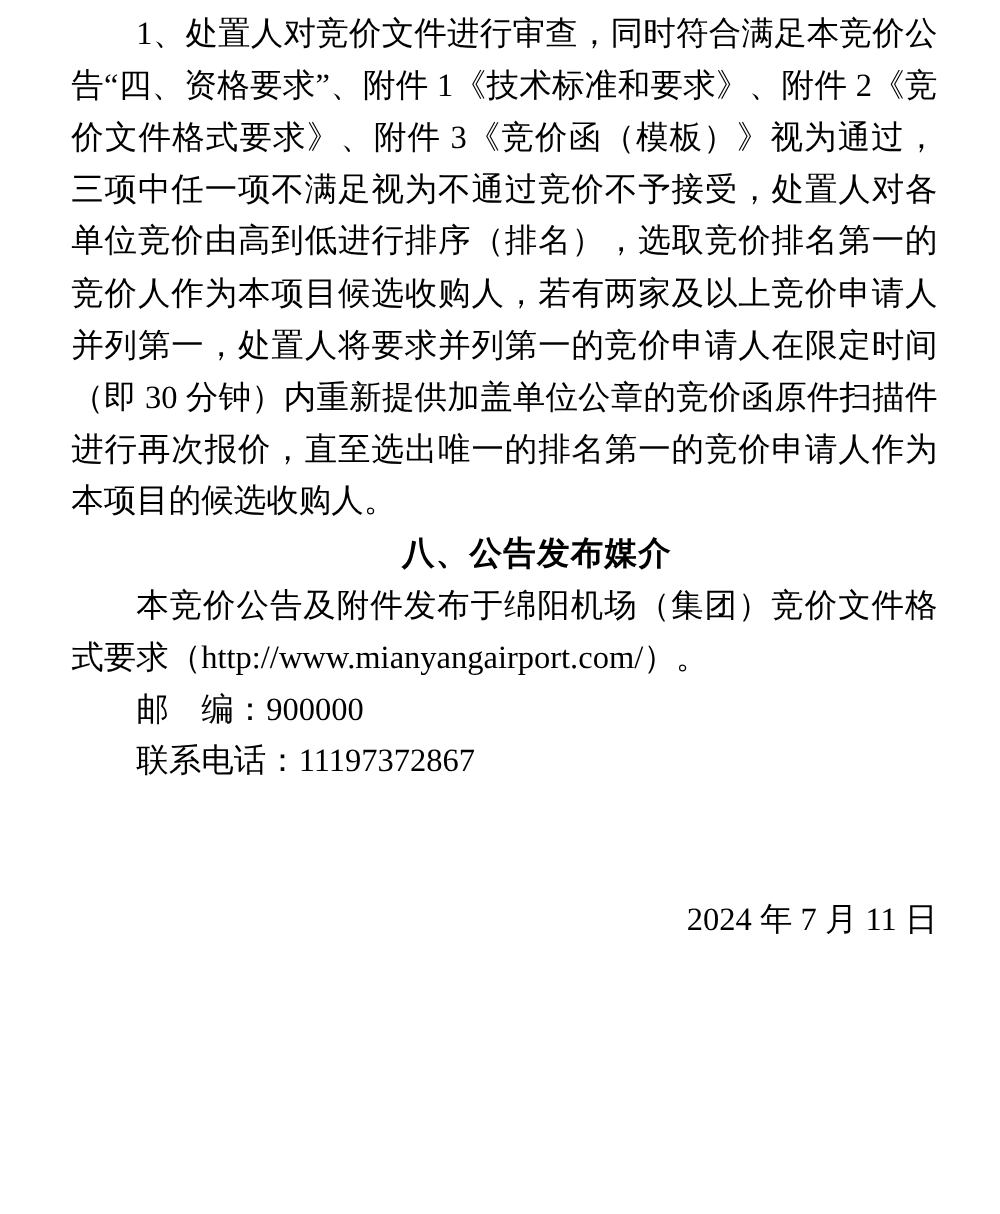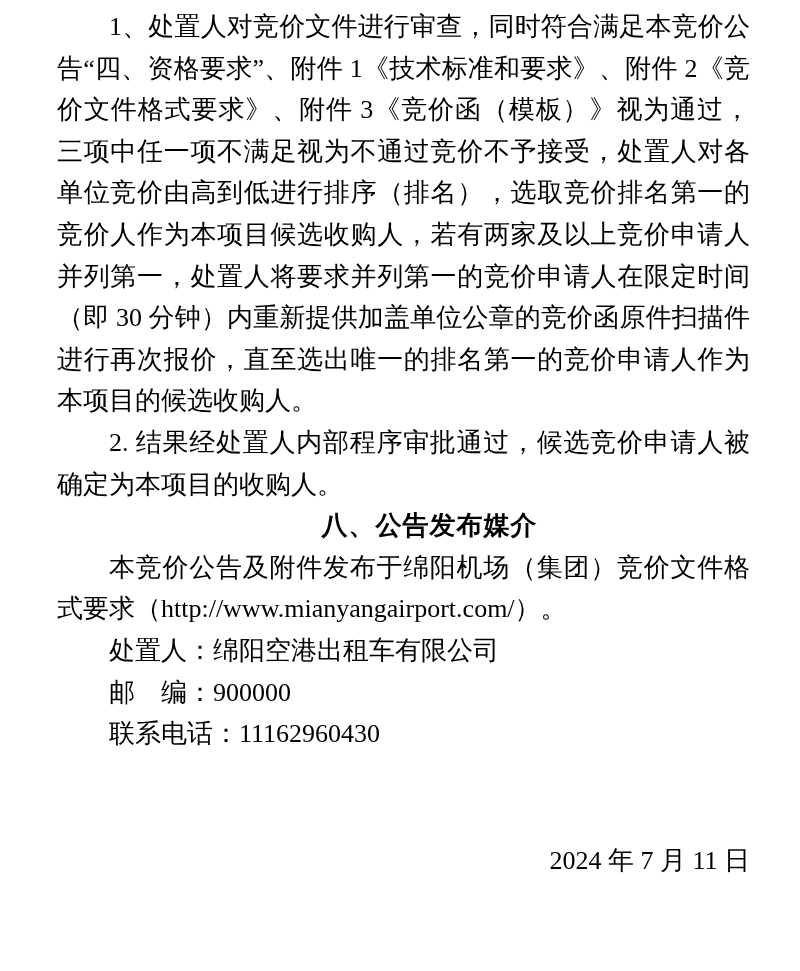--- a/index.html
+++ b/index.html
@@ -46,30 +46,28 @@
     text-align: right;
   }
 </style>
 </head>
 <body>
 
 <div class="page">
 
   <p class="para">1、处置人对竞价文件进行审查，同时符合满足本竞价公告“四、资格要求”、附件 1《技术标准和要求》、附件 2《竞价文件格式要求》、附件 3《竞价函（模板）》视为通过，三项中任一项不满足视为不通过竞价不予接受，处置人对各单位竞价由高到低进行排序（排名），选取竞价排名第一的竞价人作为本项目候选收购人，若有两家及以上竞价申请人并列第一，处置人将要求并列第一的竞价申请人在限定时间（即 30 分钟）内重新提供加盖单位公章的竞价函原件扫描件进行再次报价，直至选出唯一的排名第一的竞价申请人作为本项目的候选收购人。</p>
 
-  <p class="para">2. 结果经处置人内部程序审批通过，候选竞价申请人被确定为本项目的收购人。</p>
 
   <p class="heading">八、公告发布媒介</p>
 
   <p class="para">本竞价公告及附件发布于绵阳机场（集团）竞价文件格式要求（http://www.mianyangairport.com/）。</p>
 
 
-  <p class="contact-line">处置人：绵阳空港出租车有限公司</p>
 
 
   <p class="contact-line">邮　编：900000</p>
 
 
-  <p class="contact-line">联系电话：11162960430</p>
+  <p class="contact-line">联系电话：11197372867</p>
 
   <p class="date-line">2024 年 7 月 11 日</p>
 
 </div>
 
 </body></html>

